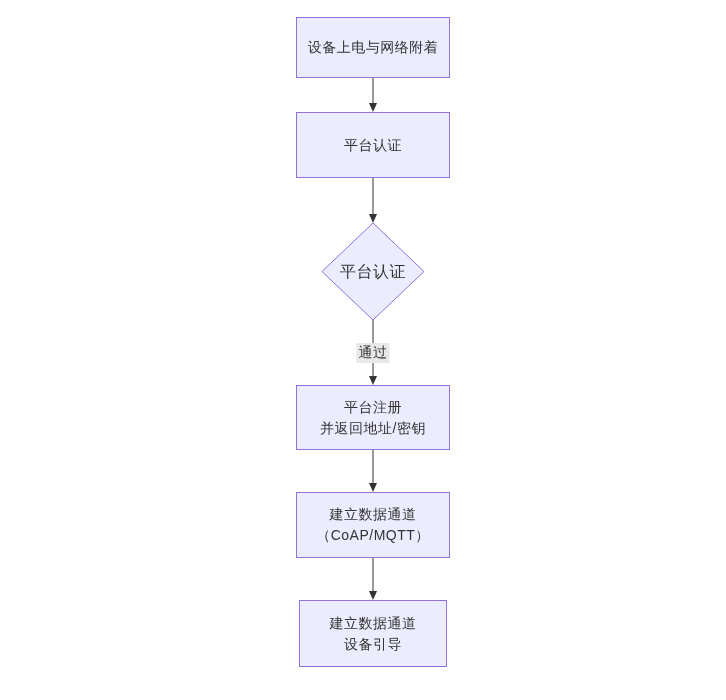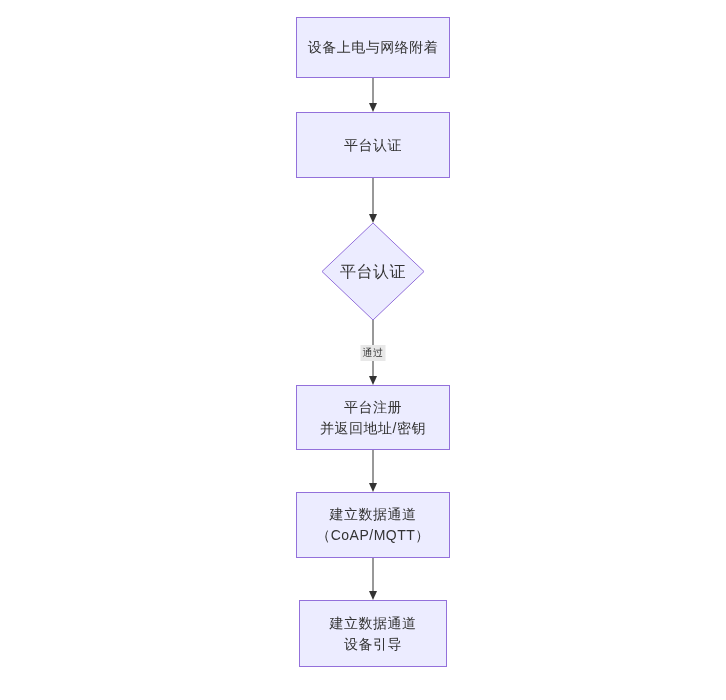--- a/index.html
+++ b/index.html
@@ -42,21 +42,21 @@
   .diamond-label{
     position:absolute;left:373px;top:272px;
     transform:translate(-50%,-50%);
     font-size:16px;letter-spacing:0.5px;white-space:nowrap;
   }
   .edge-label{
     position:absolute;left:373px;top:353px;
     transform:translate(-50%,-50%);
     background:var(--edge-label-bg);
     padding:1px 2px;
-    font-size:10px;letter-spacing:0.5px;white-space:nowrap;
+    font-size:14px;letter-spacing:0.5px;white-space:nowrap;
   }
 </style>
 </head>
 <body>
 
 <div class="canvas">
 
   <svg class="edges-layer" viewBox="0 0 726 700" xmlns="http://www.w3.org/2000/svg">
 
     <line class="edge-line" x1="373" y1="78" x2="373" y2="103"></line>

